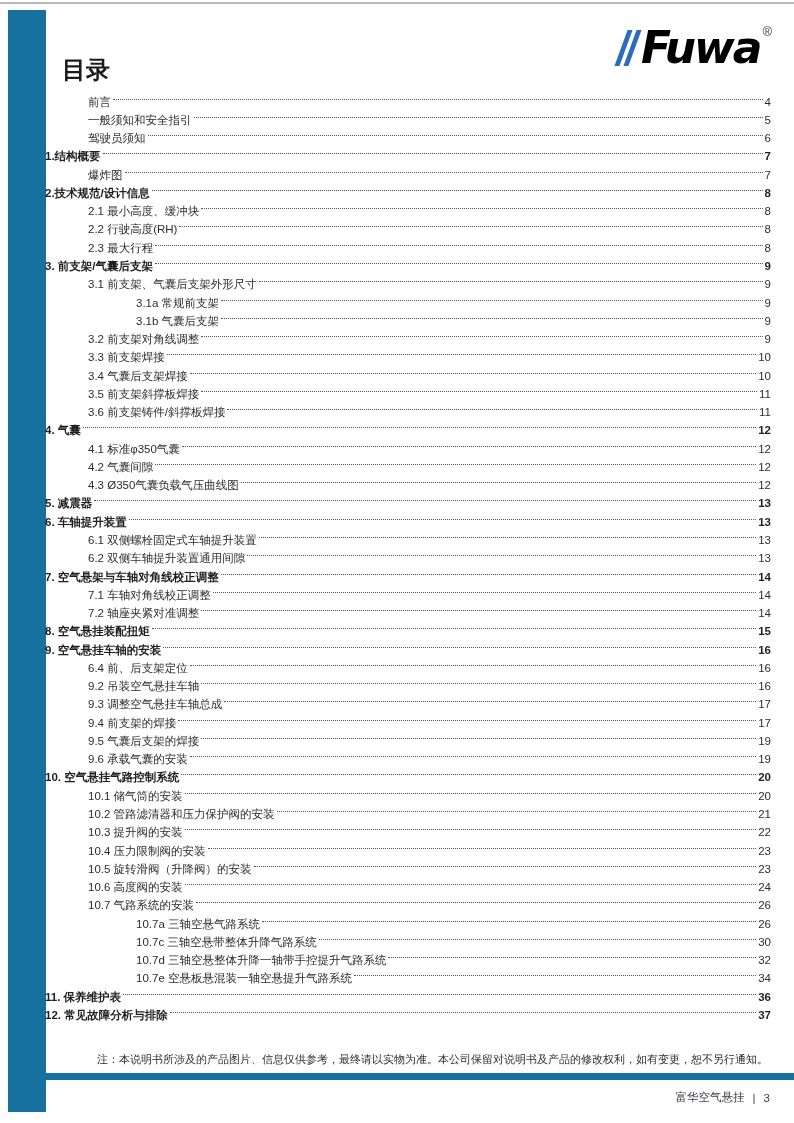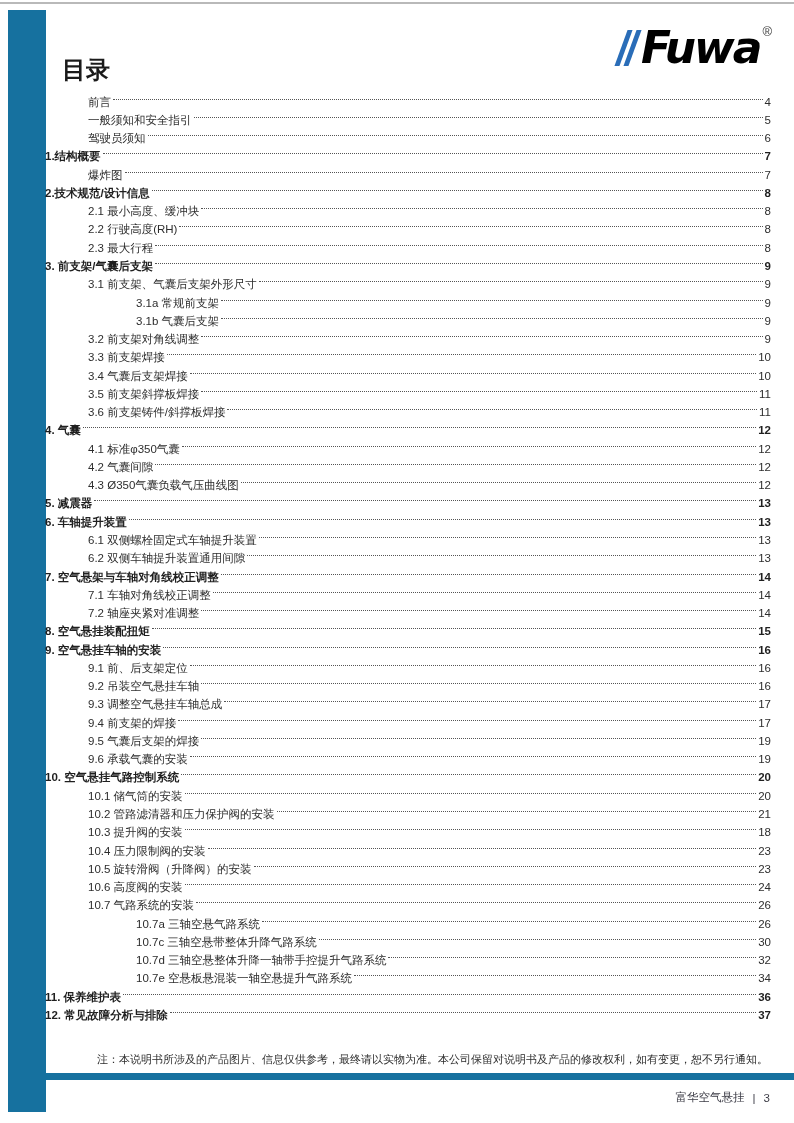--- a/index.html
+++ b/index.html
@@ -201,21 +201,21 @@
         <span class="label">8. 空气悬挂装配扭矩</span>
         <span class="dots"></span>
         <span class="pg">15</span>
       </div>
       <div class="toc-row lvl0">
         <span class="label">9. 空气悬挂车轴的安装</span>
         <span class="dots"></span>
         <span class="pg">16</span>
       </div>
       <div class="toc-row lvl1">
-        <span class="label">9.1 前、后支架定位</span>
+        <span class="label">6.4 前、后支架定位</span>
         <span class="dots"></span>
         <span class="pg">16</span>
       </div>
       <div class="toc-row lvl1">
         <span class="label">9.2 吊装空气悬挂车轴</span>
         <span class="dots"></span>
         <span class="pg">16</span>
       </div>
       <div class="toc-row lvl1">
         <span class="label">9.3 调整空气悬挂车轴总成</span>
@@ -248,21 +248,21 @@
         <span class="pg">20</span>
       </div>
       <div class="toc-row lvl1">
         <span class="label">10.2 管路滤清器和压力保护阀的安装</span>
         <span class="dots"></span>
         <span class="pg">21</span>
       </div>
       <div class="toc-row lvl1">
         <span class="label">10.3 提升阀的安装</span>
         <span class="dots"></span>
-        <span class="pg">18</span>
+        <span class="pg">22</span>
       </div>
       <div class="toc-row lvl1">
         <span class="label">10.4 压力限制阀的安装</span>
         <span class="dots"></span>
         <span class="pg">23</span>
       </div>
       <div class="toc-row lvl1">
         <span class="label">10.5 旋转滑阀（升降阀）的安装</span>
         <span class="dots"></span>
         <span class="pg">23</span>

